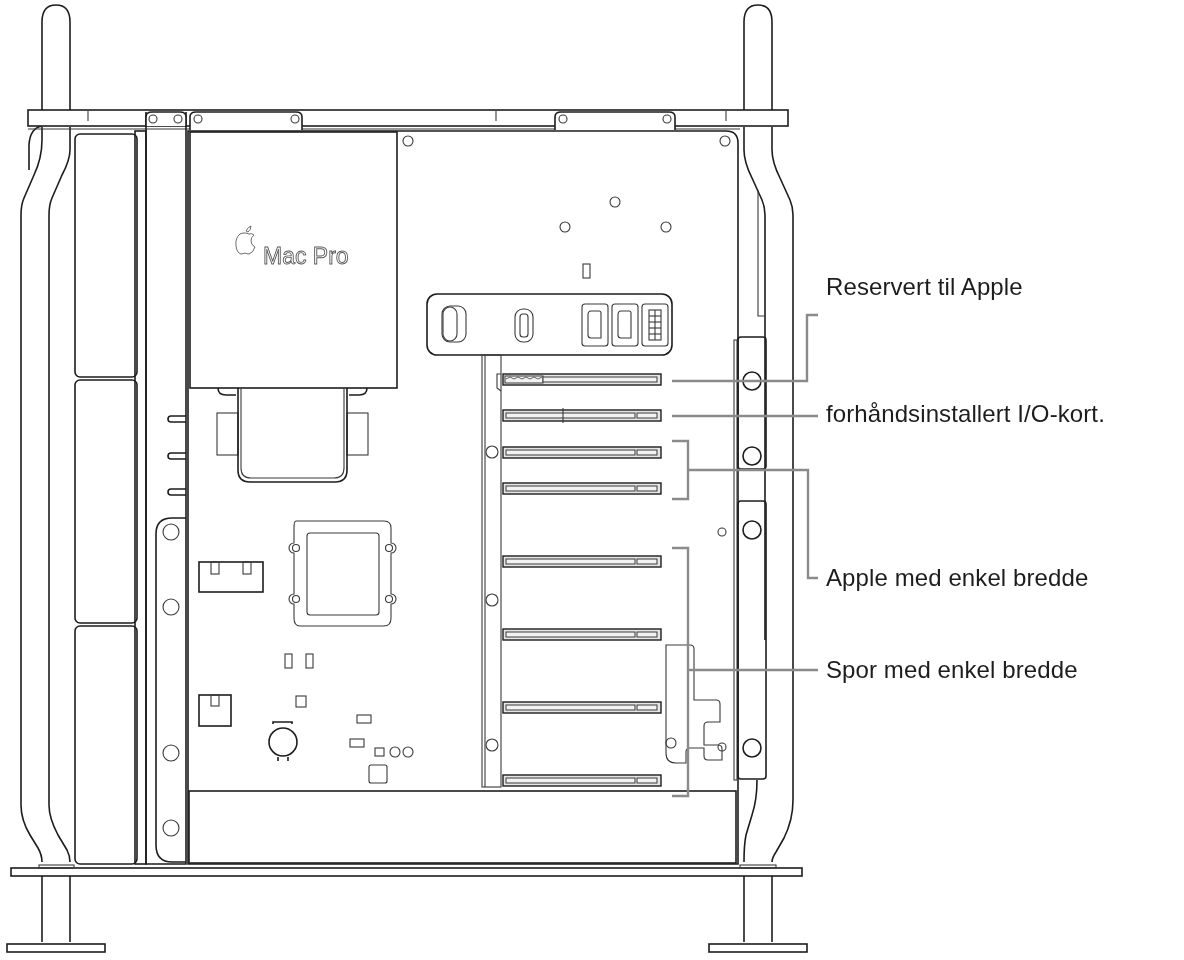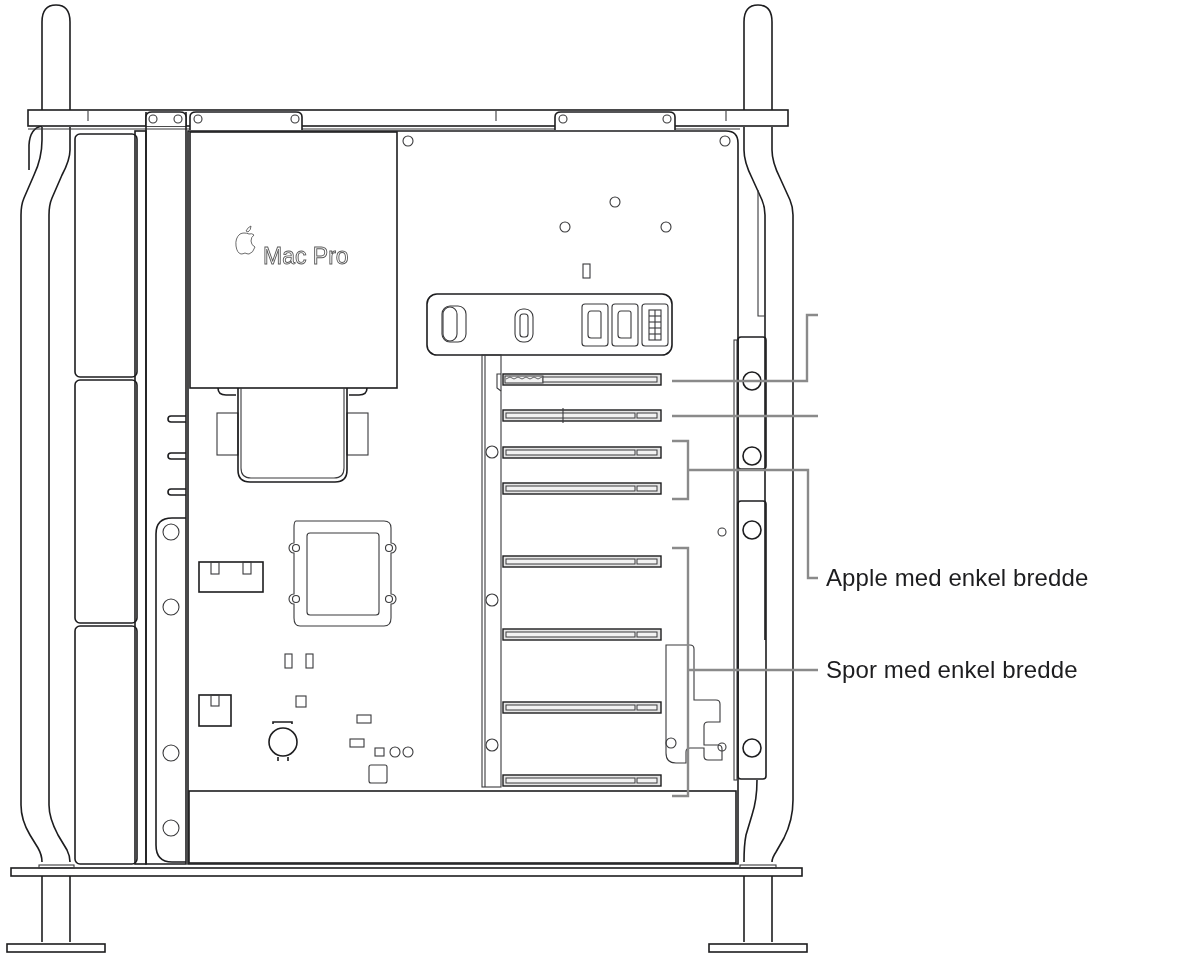--- a/index.html
+++ b/index.html
@@ -245,21 +245,23 @@
     <path class="callout" d="M672,381 L807,381 L807,315 L818,315"></path>
     <line class="callout" x1="672" y1="416" x2="818" y2="416"></line>
     <path class="callout" d="M672,441 L688,441 L688,499 L672,499"></path>
     <path class="callout" d="M688,470 L808,470 L808,578 L818,578"></path>
     <path class="callout" d="M672,548 L688,548 L688,796 L672,796"></path>
     <line class="callout" x1="688" y1="670" x2="818" y2="670"></line>
   </g>
 </svg>
 
 <div class="label" style="left:826px; top:271px;">
+  <div>Reservert til Apple</div>
 </div>
 <div class="label" style="left:826px; top:398px;">
+  <div>forhåndsinstallert I/O-kort.</div>
 </div>
 <div class="label" style="left:826px; top:562px;">
   <div>Apple med enkel bredde</div>
 </div>
 <div class="label" style="left:826px; top:654px;">
   <div>Spor med enkel bredde</div>
 </div>
 
 </body></html>

